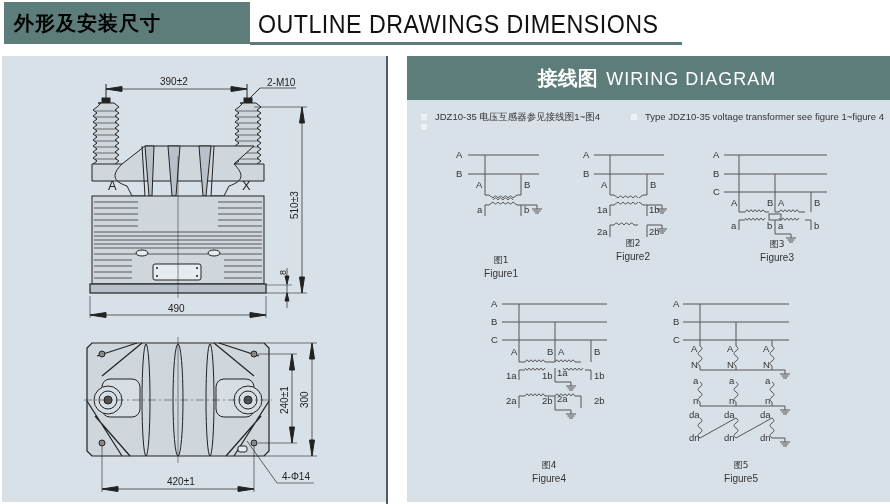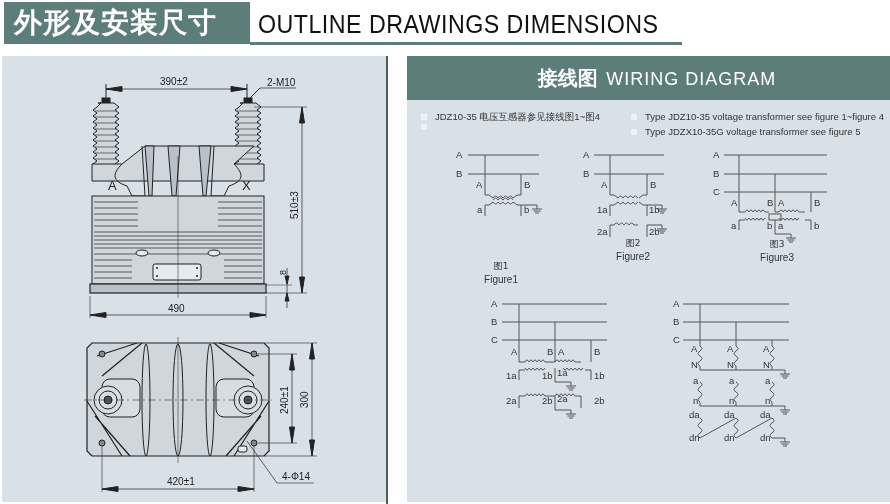--- a/index.html
+++ b/index.html
@@ -1,20 +1,20 @@
 <!DOCTYPE html>
 <html><head>
 <meta charset="utf-8">
 <style>
   * { margin:0; padding:0; box-sizing:border-box; }
   html, body { width:890px; height:504px; overflow:hidden; background:#ffffff; }
   body { position:relative; font-family:"Liberation Sans", sans-serif; color:#222; }
 
   .hdr-cn { position:absolute; left:4px; top:2px; width:246px; height:42px; background:#5d7d7b;
-    color:#ffffff; font-family:"DejaVu Sans", sans-serif; font-weight:bold; font-size:28px;
+    color:#000000; font-family:"DejaVu Sans", sans-serif; font-weight:bold; font-size:20px;
     line-height:42px; padding-left:10px; letter-spacing:1px; }
   .hdr-en { position:absolute; left:258px; top:6px; font-size:25px; color:#111; line-height:36px;
     letter-spacing:0.5px; transform:scaleX(0.93); transform-origin:left center; }
   .hdr-line { position:absolute; left:250px; top:42px; width:432px; height:3px; background:#5d7d7b; }
 
   .panel-left { position:absolute; left:2px; top:56px; width:384px; height:446px; background:#d9e1e8; }
   .panel-right { position:absolute; left:388px; top:56px; width:508px; height:446px; background:#d9e1e8;margin-left:19px; }
   .divider { position:absolute; left:386px; top:56px; width:2px; height:448px; background:#4b5d5d; }
 
   .wd-bar { position:absolute; left:0; top:0; width:500px; height:44px; background:#5d7d7b;
@@ -218,24 +218,20 @@
     </div>
     <div class="note">
       <span class="bullet"></span>
     </div>
   </div>
   <div class="notes notes-right">
     <div class="note">
       <span class="bullet"></span>
       <span>Type JDZ10-35 voltage transformer see figure 1~figure 4</span>
     </div>
-    <div class="note">
-      <span class="bullet"></span>
-      <span>Type JDZX10-35G voltage transformer see figure 5</span>
-    </div>
   </div>
 
   <svg width="500" height="446" style="left:0;top:0" viewBox="388 56 500 446">
     <defs>
       <path id="coil4" d="M0,0 q2.5,-4 5,0 q2.5,-4 5,0 q2.5,-4 5,0 q2.5,-4 5,0" fill="none"></path>
       <path id="coilv" d="M0,0 q4,2.5 0,5 q-4,2.5 0,5 q4,2.5 0,5 q-4,2.5 0,5" fill="none"></path>
       <g id="gnd">
           <line x1="0" y1="0" x2="0" y2="4"></line>
           <line x1="-5" y1="4" x2="5" y2="4"></line>
           <line x1="-3.5" y1="6" x2="3.5" y2="6"></line>
@@ -387,25 +383,33 @@
       <text x="746" y="404">n</text>
       <text x="670" y="418">da</text>
       <text x="705" y="418">da</text>
       <text x="741" y="418">da</text>
       <text x="670" y="441">dn</text>
       <text x="705" y="441">dn</text>
       <text x="741" y="441">dn</text>
     </g>
   </svg>
 
-  <div class="cap" style="left:54px;top:204px;">
+  <div class="cap" style="left:54px;top:198px;">
     <div class="cap-cn">图1</div>
     <div>Figure1</div>
   </div>
   <div class="cap" style="left:186px;top:181px;">
     <div class="cap-cn">图2</div>
     <div>Figure2</div>
   </div>
   <div class="cap" style="left:330px;top:182px;">
     <div class="cap-cn">图3</div>
     <div>Figure3</div>
   </div>
+  <div class="cap" style="left:102px;top:403px;">
+    <div class="cap-cn">图4</div>
+    <div>Figure4</div>
+  </div>
+  <div class="cap" style="left:294px;top:403px;">
+    <div class="cap-cn">图5</div>
+    <div>Figure5</div>
+  </div>
 </div>
 
 </body></html>

